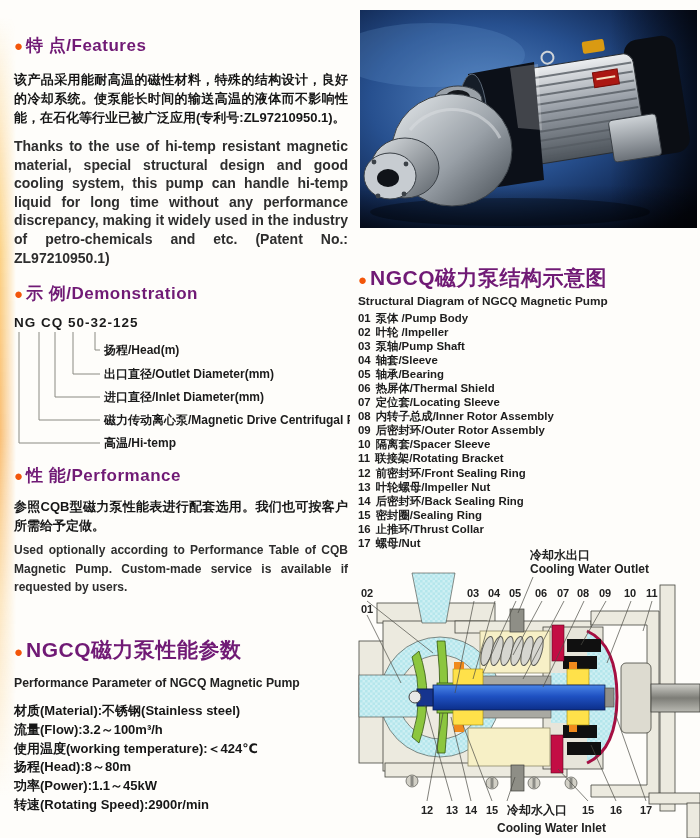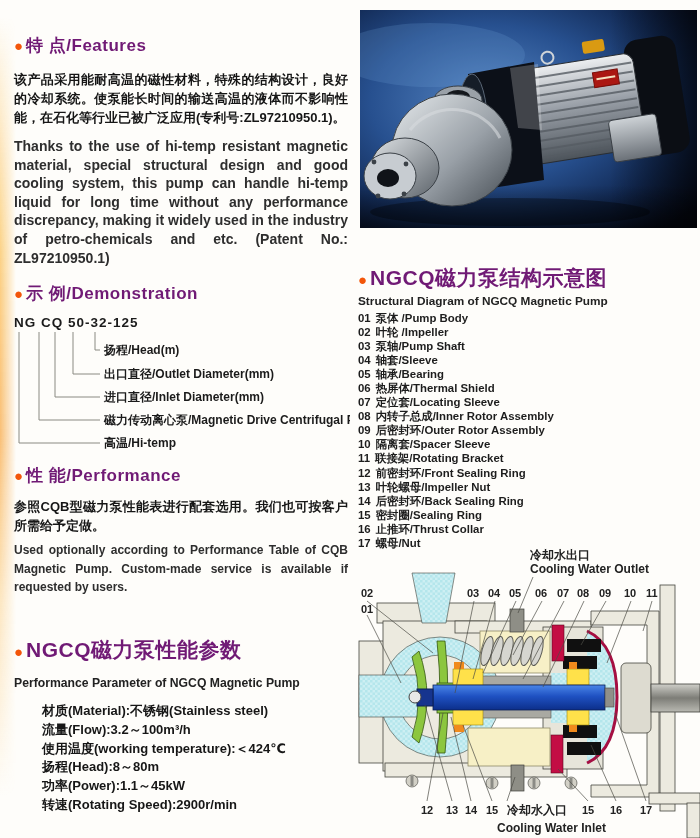--- a/index.html
+++ b/index.html
@@ -21,21 +21,21 @@
   .photo{position:absolute;left:360px;top:10px;width:337px;height:218px;}
   .demo{position:absolute;left:14px;top:282px;width:336px;}
   .demo svg{margin-top:8px;display:block;}
   .demo text{font:700 12px "Liberation Sans","DejaVu Sans",sans-serif;fill:#1b1b1b;}
   .demo text.model{font-size:13.5px;letter-spacing:1px;}
   .performance{position:absolute;left:14px;top:464px;width:334px;}
   .performance .zh{margin-top:10px;}
   .performance .en{margin-top:6px;font-size:12px;}
   .params{position:absolute;left:14px;top:618px;width:336px;}
   .sub{font-size:12.2px;font-weight:700;color:#222;margin-top:12px;}
-  .plist{margin-top:12px;margin-left:28px;}
+  .plist{margin-top:12px;}
   .param{font-size:13px;font-weight:700;color:#161616;line-height:18.8px;}
   .structure{position:absolute;left:358px;top:246px;width:340px;}
   .structure .sub{font-size:11.8px;margin-top:2px;}
   .parts{list-style:none;margin:3px 0 0;padding:0;}
   .parts li{font-size:11.4px;font-weight:700;line-height:14.05px;color:#1d1d1d;display:flex;gap:5px;}
   .cross{position:absolute;left:355px;top:545px;display:block;}
   .cross text{font:700 11px "Liberation Sans","DejaVu Sans",sans-serif;fill:#222;}
   .cross text.big{font-size:12px;}
 </style>
 </head>

